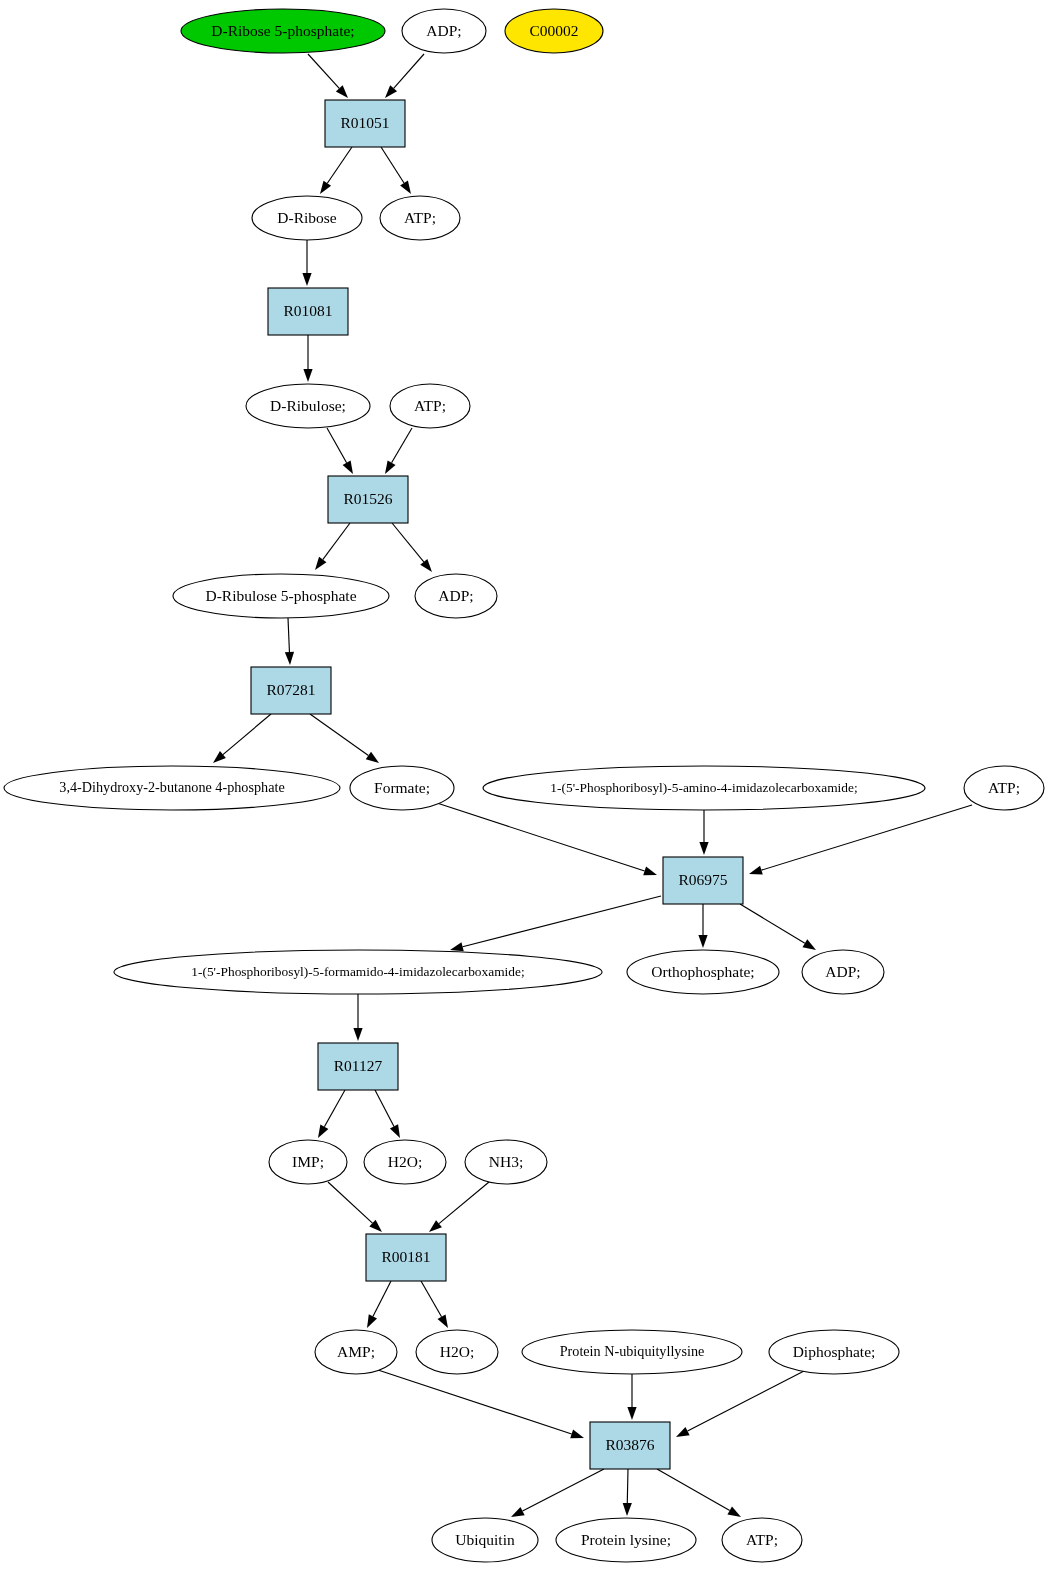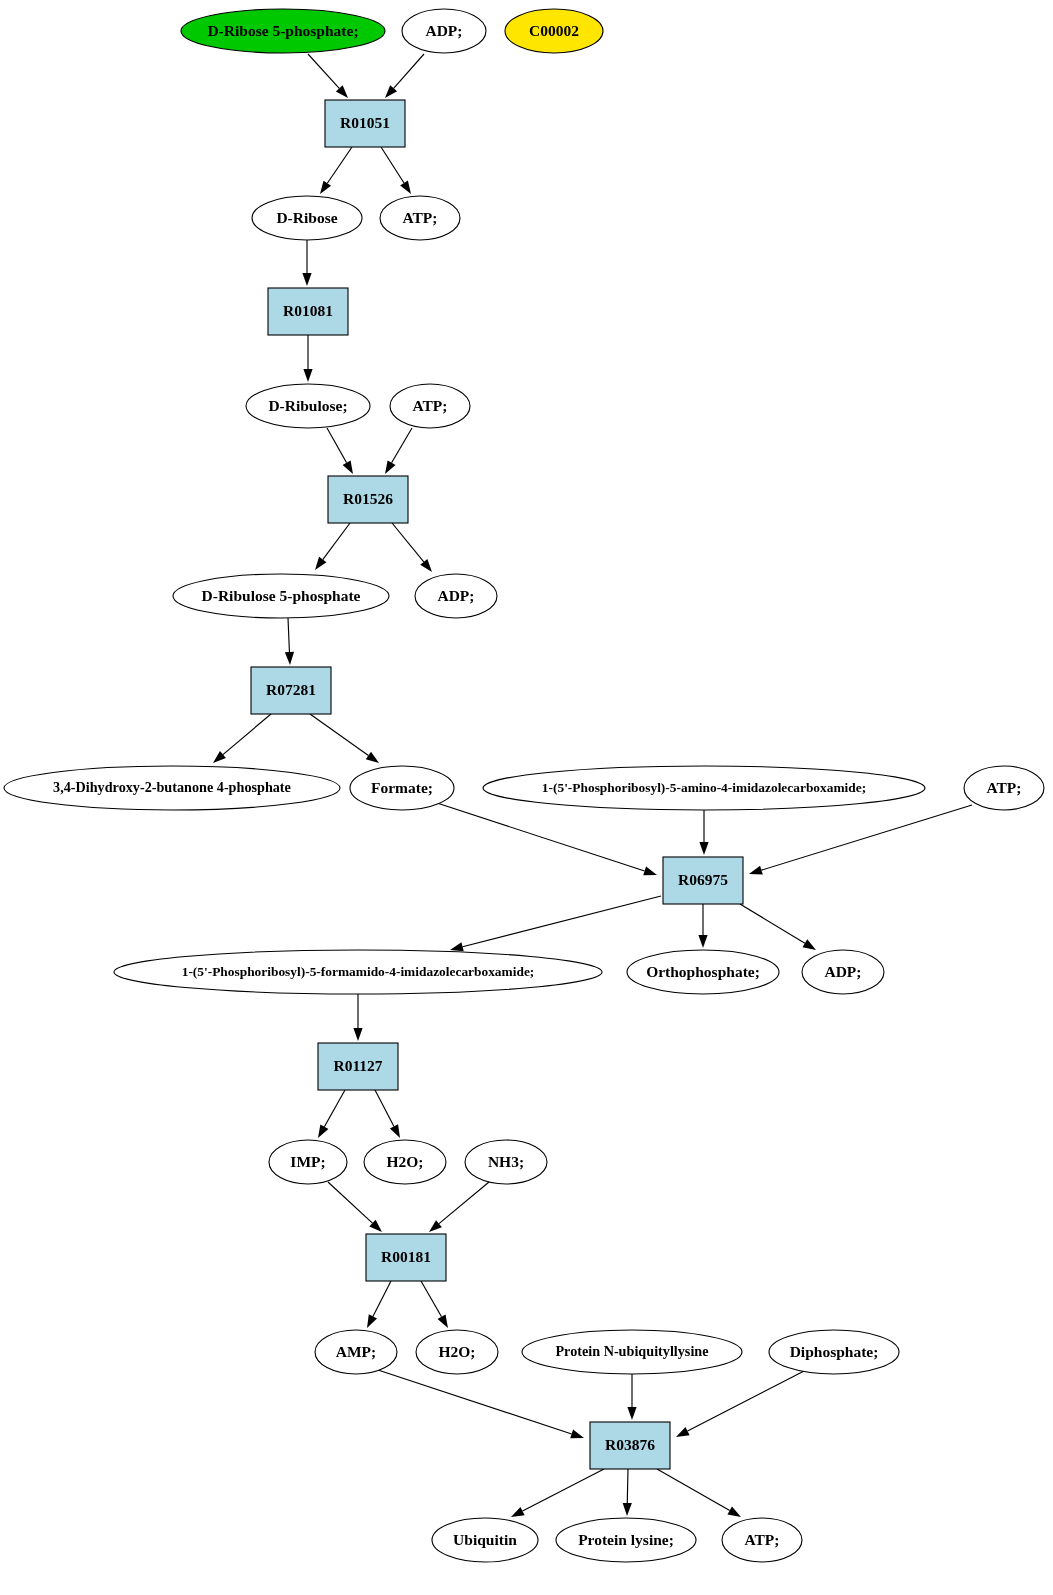--- a/index.html
+++ b/index.html
@@ -12,21 +12,20 @@
     width: 1053px;
     height: 1595px;
     font-family: "Liberation Serif", "DejaVu Serif", serif;
     overflow: hidden;
   }
   #graph-root {
     position: relative;
     width: 1053px;
     height: 1595px;
     background: #ffffff;
-    font-weight: bold;
   }
   svg#pathway-svg {
     display: block;
     width: 1053px;
     height: 1595px;
   }
   .node-shape {
     stroke: #000000;
     stroke-width: 1.1;
   }

